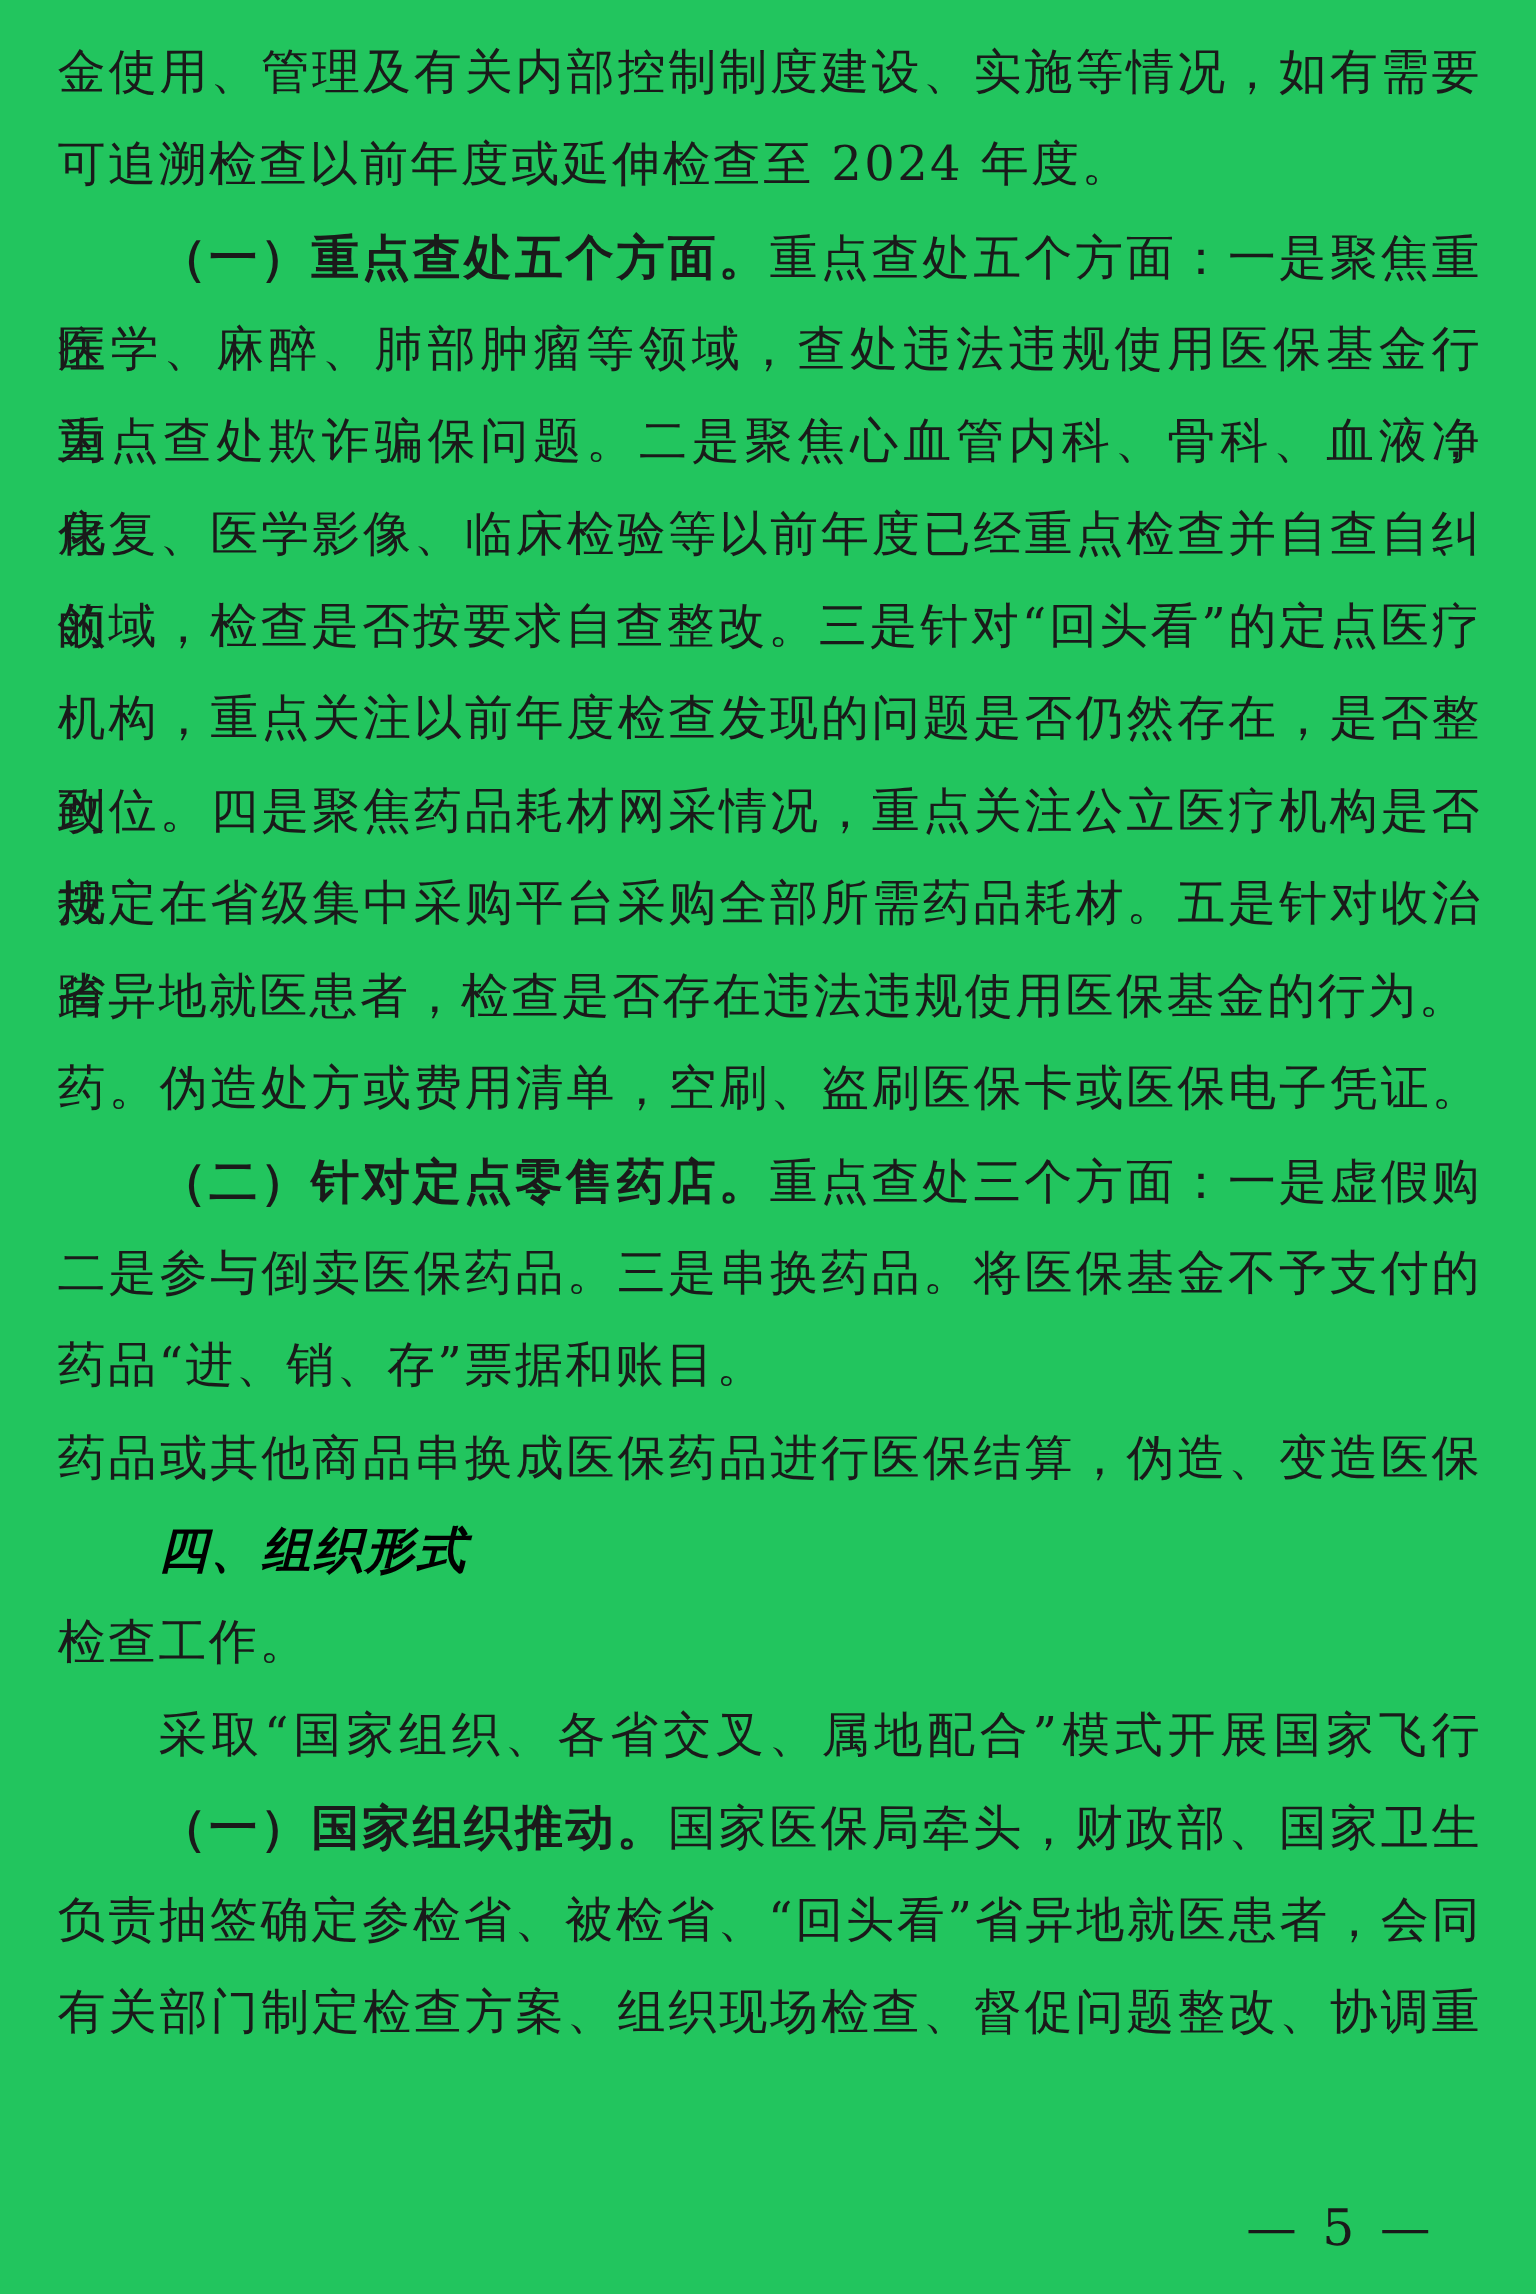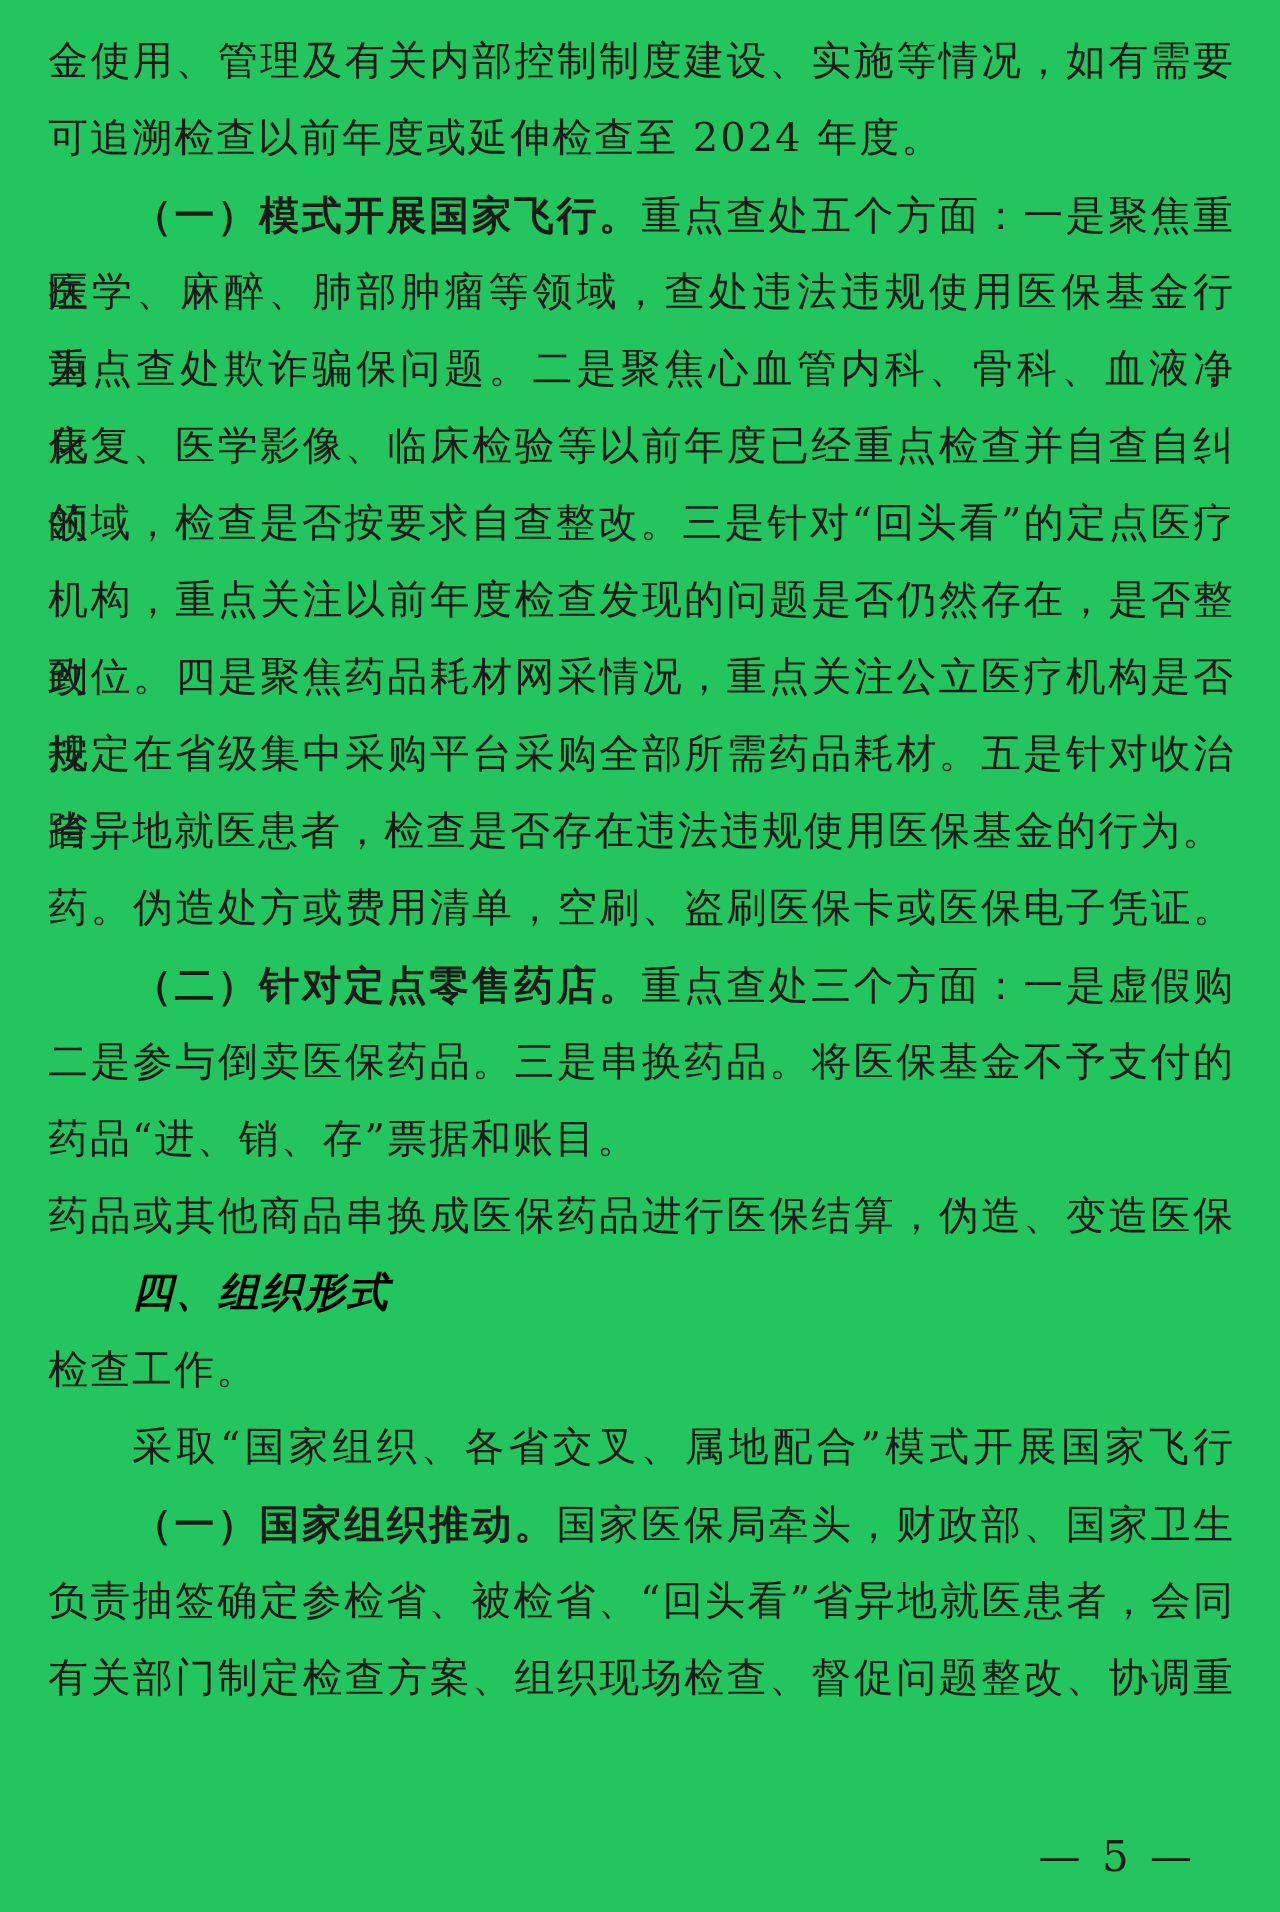--- a/index.html
+++ b/index.html
@@ -54,21 +54,21 @@
 </style>
 </head>
 <body>
 
 <div class="page">
   <div class="content">
 
     <div class="line fill"><span>金使用、管理及有关内部控制制度建设、实施等情况，如有需要</span></div>
     <div class="line"><span>可追溯检查以前年度或延伸检查至 2024 年度。</span></div>
 
-    <div class="line fill indent"><span class="lead">（一）模式开展国家飞行。</span><span>重点查处五个方面：一是聚焦重症</span></div>
+    <div class="line fill indent"><span class="lead">（一）重点查处五个方面。</span><span>重点查处五个方面：一是聚焦重症</span></div>
     <div class="line fill"><span>医学、麻醉、肺部肿瘤等领域，查处违法违规使用医保基金行为，</span></div>
     <div class="line fill"><span>重点查处欺诈骗保问题。二是聚焦心血管内科、骨科、血液净化、</span></div>
     <div class="line fill"><span>康复、医学影像、临床检验等以前年度已经重点检查并自查自纠的</span></div>
     <div class="line fill"><span>领域，检查是否按要求自查整改。三是针对“回头看”的定点医疗</span></div>
     <div class="line fill"><span>机构，重点关注以前年度检查发现的问题是否仍然存在，是否整改</span></div>
     <div class="line fill"><span>到位。四是聚焦药品耗材网采情况，重点关注公立医疗机构是否按</span></div>
     <div class="line fill"><span>规定在省级集中采购平台采购全部所需药品耗材。五是针对收治跨</span></div>
     <div class="line"><span>省异地就医患者，检查是否存在违法违规使用医保基金的行为。</span></div>
 
     <div class="line fill"><span>药。伪造处方或费用清单，空刷、盗刷医保卡或医保电子凭证。</span></div>

